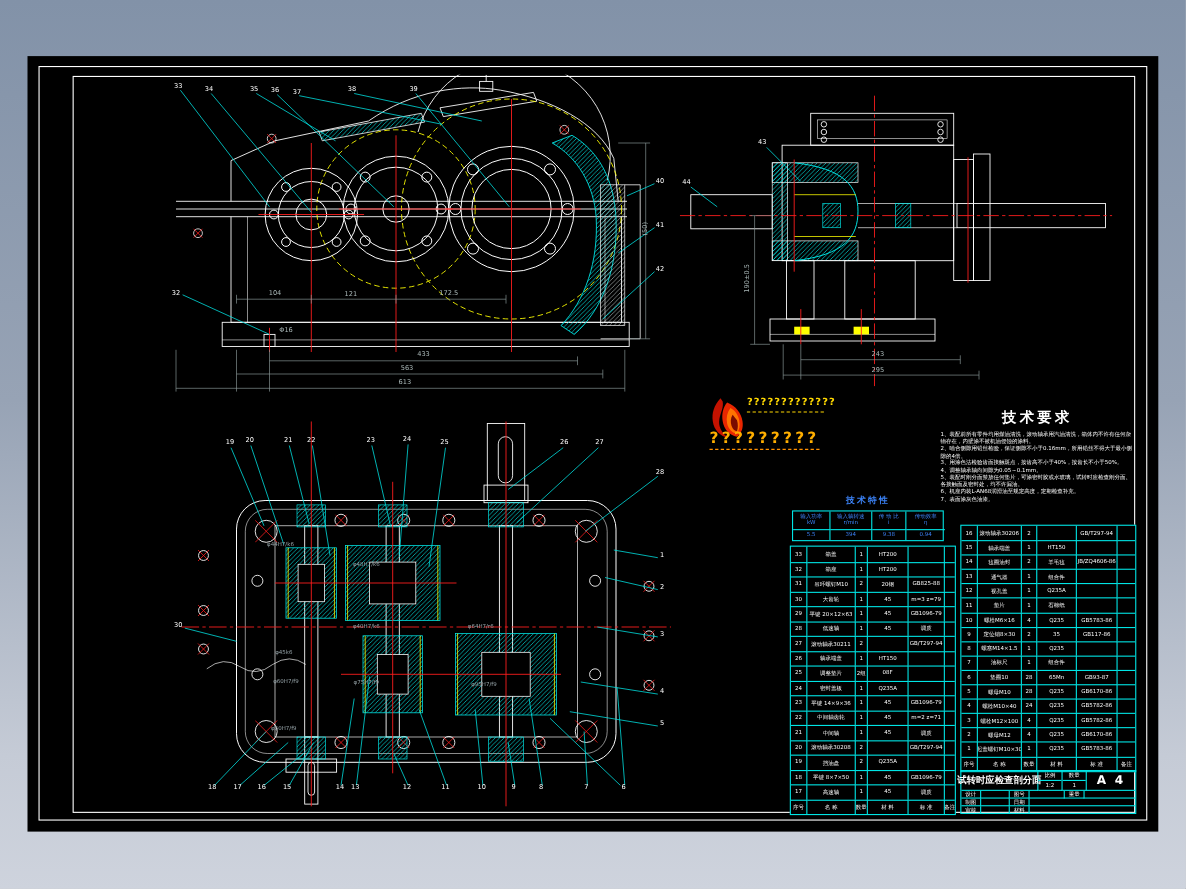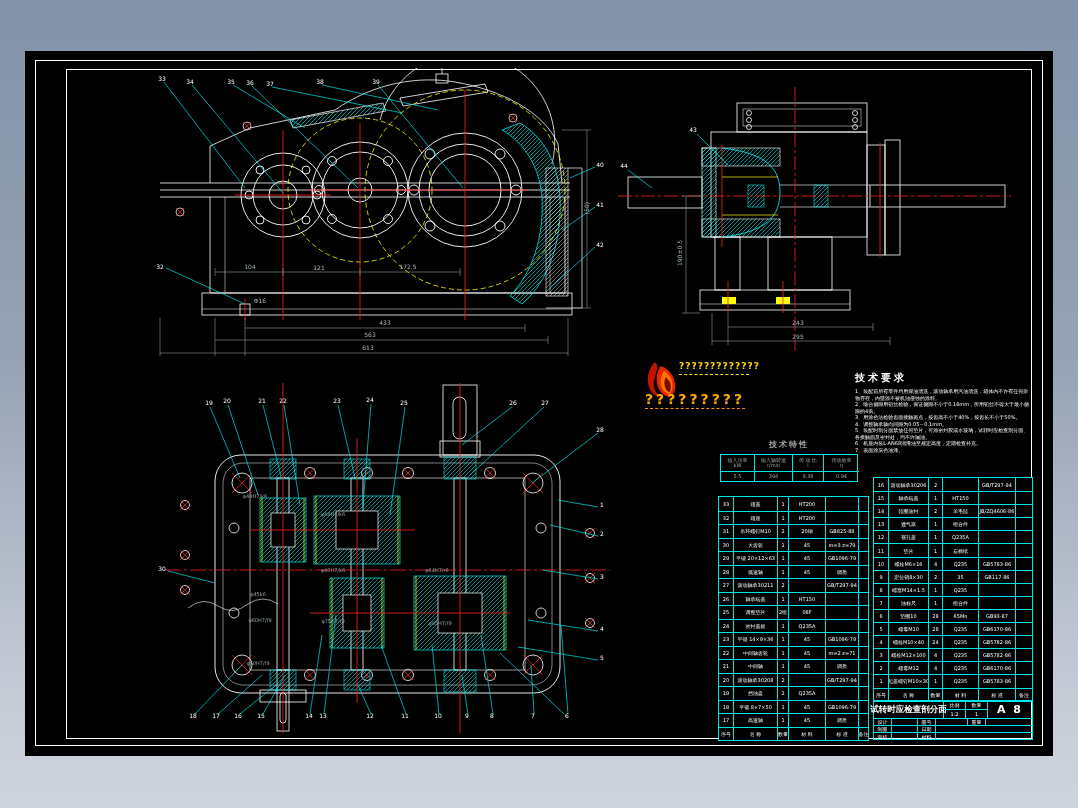--- a/index.html
+++ b/index.html
@@ -19,24 +19,24 @@
   .vdim{font-size:6px;color:#aab8b8;transform:translate(-50%,-50%) rotate(-90deg);}
   .fit{font-size:5px;color:#94a1a6;}
   
   #logo{position:absolute;left:620px;top:310px;width:170px;height:60px;}
   #logo .q1{position:absolute;left:34px;top:0px;color:#ffd800;font-size:9px;font-weight:bold;letter-spacing:1px;}
   #logo .q1u{position:absolute;left:34px;top:13px;width:70px;border-bottom:1px dashed #ffd800;}
   #logo .q2{position:absolute;left:0px;top:30px;color:#ffaf00;font-size:14px;font-weight:bold;letter-spacing:3px;}
   #logo .q2u{position:absolute;left:0px;top:47px;width:100px;border-bottom:1px dashed #ff9000;}
   
   #techreq{position:absolute;left:830px;top:320px;width:176px;color:#fff;}
-  #techreq .tr-title{font-size:10px;font-weight:bold;text-align:left;letter-spacing:3px;margin-bottom:3px;}
+  #techreq .tr-title{font-size:13px;font-weight:bold;text-align:center;letter-spacing:3px;margin-bottom:3px;}
   .req-line{font-size:5px;line-height:6.5px;letter-spacing:0;}
   
-  #techspec{position:absolute;left:695px;top:388px;width:138px;color:#a3a3a3;}
+  #techspec{position:absolute;left:695px;top:398px;width:138px;color:#3b82f6;}
   #techspec .ts-title{font-size:8px;font-weight:bold;text-align:center;letter-spacing:2px;margin-bottom:4px;}
   .ts-table{display:grid;grid-template-columns:34px 38px 31px 35px;border:1px solid #00e5e5;}
   .ts-cell{border-right:1px solid #00e5e5;border-bottom:1px solid #00e5e5;font-size:5px;text-align:center;
     display:flex;flex-direction:column;justify-content:center;height:16px;line-height:5.5px;}
   .ts-cell:nth-child(4n){border-right:none;}
   .ts-val{height:9px;border-bottom:none;}
   
   .bom{position:absolute;border:1px solid #00e5e5;background:#000;}
   #bom-left{left:693px;top:445px;width:149px;}
   #bom-right{left:848px;top:426px;width:158px;}
@@ -855,21 +855,21 @@
     <div class="tb-row1">
       <div class="tb-title">试转时应检查剖分面</div>
       <div class="tb-mini">
         <span>比例</span>
           <span>1:2</span>
       </div>
       <div class="tb-mini">
         <span>数量</span>
           <span>1</span>
       </div>
-      <div class="tb-sheet">A 8</div>
+      <div class="tb-sheet">A 4</div>
     </div>
     <div class="tb-row tb-r2">
       <div>设计</div>
       <div></div>
       <div>图号</div>
       <div></div>
       <div>重量</div>
       <div></div>
     </div>
     <div class="tb-row tb-r3">

